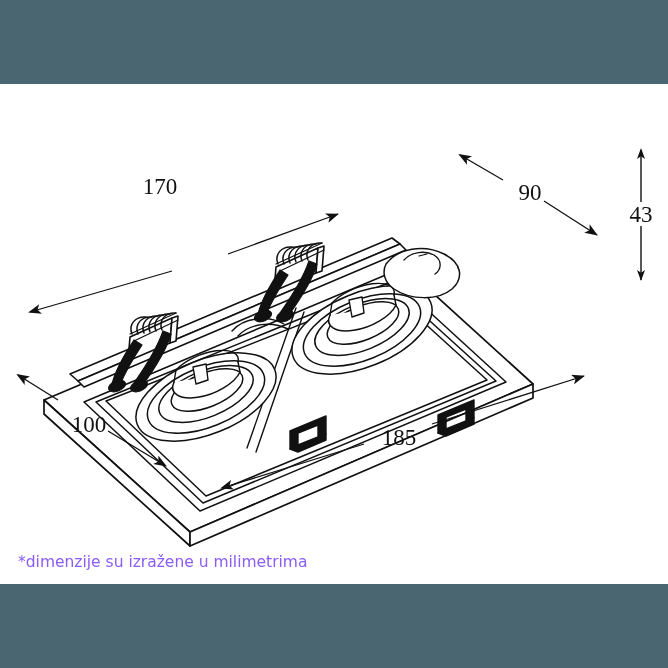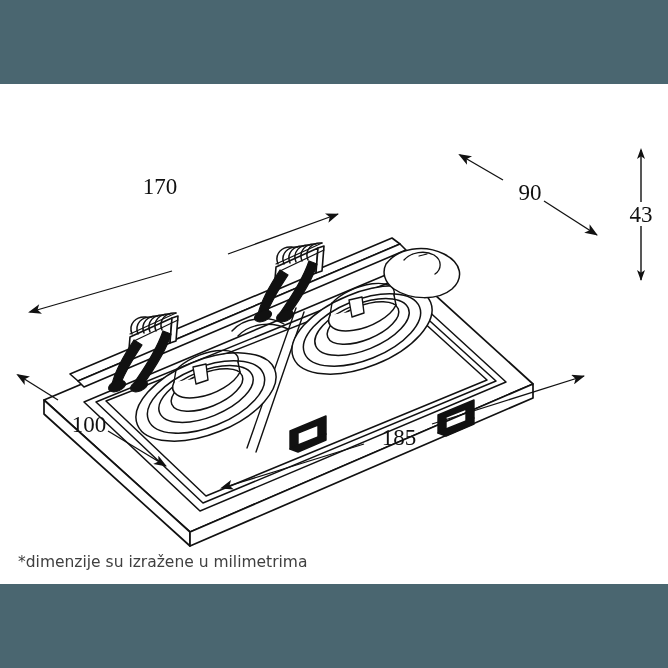--- a/index.html
+++ b/index.html
@@ -33,21 +33,21 @@
     background: #ffffff;
   }
   svg#drawing {
     position: absolute;
     left: 0;
     top: 0;
     display: block;
   }
   .cap {
     position: absolute;
-    color: #404040;
+    color: #8b5cf6;
     white-space: nowrap;
   }
   #caption-top {
     left: 0;
     top: 92px;
     width: 668px;
     text-align: center;
     font-style: italic;
     font-size: 15.5px;
     font-family: "DejaVu Sans", sans-serif;

